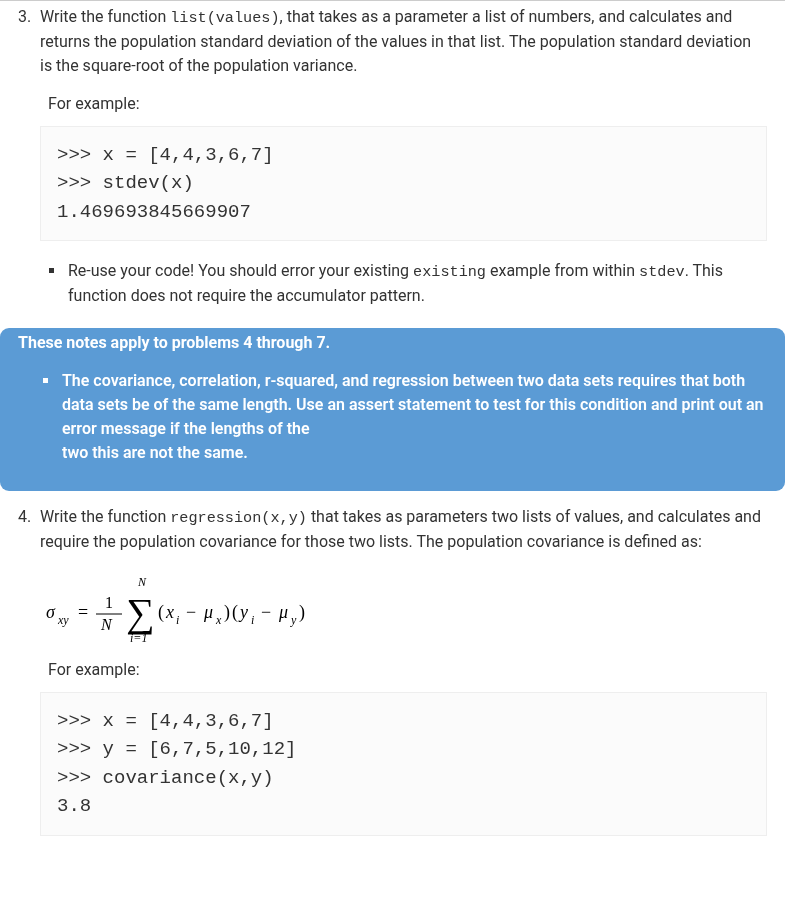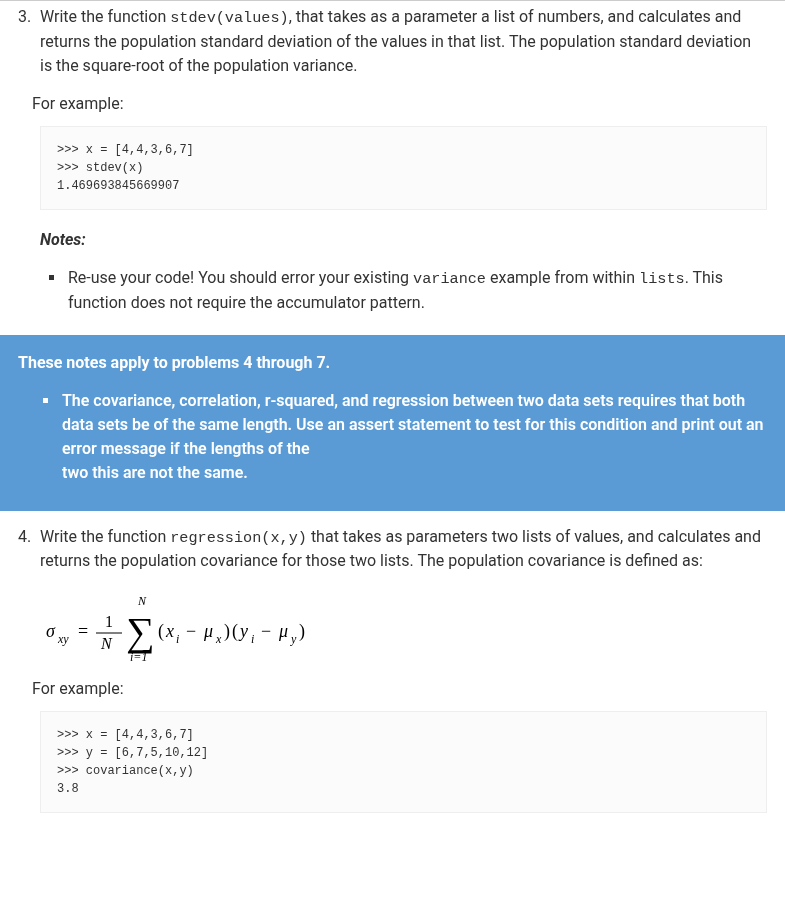--- a/index.html
+++ b/index.html
@@ -33,25 +33,25 @@
     margin-right: 2px;
   }
   .list-body {
     flex: 1 1 auto;
   }
   code {
     font-family: "Courier New", Courier, monospace;
     font-size: 0.95em;
   }
   .subhead {
-    margin: 14px 0 10px 14px;
+    margin: 14px 0 10px 30px;
   }
   pre.code-block {
     font-family: "Courier New", Courier, monospace;
-    font-size: 12px;
+    font-size: 19px;
     background: #fbfbfb;
     border: 1px solid #eee;
     padding: 14px 16px;
     margin: 8px 0 18px 22px;
     white-space: pre;
     line-height: 1.5;
   }
   .notes-heading {
     font-style: italic;
     font-weight: 700;
@@ -62,22 +62,23 @@
     padding-left: 22px;
   }
   ul.notes-list li {
     list-style-type: square;
     padding-left: 2px;
     margin-bottom: 4px;
   }
   .callout {
     background: #5b9bd5;
     color: #fff;
-    padding: 16px 18px 26px 18px;
+    padding: 3px 18px 26px 18px;
     font-weight: 600;
+    border-radius: 9px;
   }
   .callout .callout-title {
     margin: 0 0 14px 0;
     font-weight: 700;
   }
   .callout ul {
     margin: 8px 0 0 20px;
     padding-left: 22px;
   }
   .callout ul li {
@@ -93,54 +94,53 @@
 </style>
 </head>
 <body>
 
 <div class="content">
 
   <div class="problem">
     <div class="problem-text list-item">
       <span class="list-num">3.</span>
       <span class="list-body">
-        <span>Write the function </span><code>stdev(values)</code><span>, that takes as a parameter a list of numbers, and calculates and returns the population standard deviation of the values in that list. The population standard deviation is the square-root of the population variance.</span>
+        <span>Write the function </span><code>list(values)</code><span>, that takes as a parameter a list of numbers, and calculates and returns the population standard deviation of the values in that list. The population standard deviation is the square-root of the population variance.</span>
       </span>
     </div>
 
     <p class="subhead">For example:</p>
 
     <pre class="code-block">&gt;&gt;&gt; x = [4,4,3,6,7]
 &gt;&gt;&gt; stdev(x)
 1.469693845669907</pre>
 
-    <p class="notes-heading">Notes:</p>
 
     <ul class="notes-list">
       <li>
-        <span>Re-use your code! You should error your existing </span><code>variance</code><span> example from within </span><code>lists</code><span>. This function does not require the accumulator pattern.</span>
+        <span>Re-use your code! You should error your existing </span><code>existing</code><span> example from within </span><code>stdev</code><span>. This function does not require the accumulator pattern.</span>
       </li>
     </ul>
   </div>
 
   <div class="callout">
     <p class="callout-title">These notes apply to problems 4 through 7.</p>
     <ul>
       <li>
         <span>The covariance, correlation, r-squared, and regression between two data sets requires that both data sets be of the same length. Use an assert statement to test for this condition and print out an error message if the lengths of the</span><br>
         <span>two this are not the same.</span>
       </li>
     </ul>
   </div>
 
   <div class="problem-4">
     <div class="problem-text list-item">
       <span class="list-num">4.</span>
       <span class="list-body">
-        <span>Write the function </span><code>regression(x,y)</code><span> that takes as parameters two lists of values, and calculates and returns the population covariance for those two lists. The population covariance is defined as:</span>
+        <span>Write the function </span><code>regression(x,y)</code><span> that takes as parameters two lists of values, and calculates and require the population covariance for those two lists. The population covariance is defined as:</span>
       </span>
     </div>
 
     <div class="formula">
       <svg width="300" height="72" viewBox="0 0 300 72">
 
         <text x="0" y="46" font-family="serif" font-style="italic" font-size="18">σ</text>
         <text x="12" y="52" font-family="serif" font-style="italic" font-size="12">xy</text>
         <text x="32" y="46" font-family="serif" font-size="18">=</text>
 

